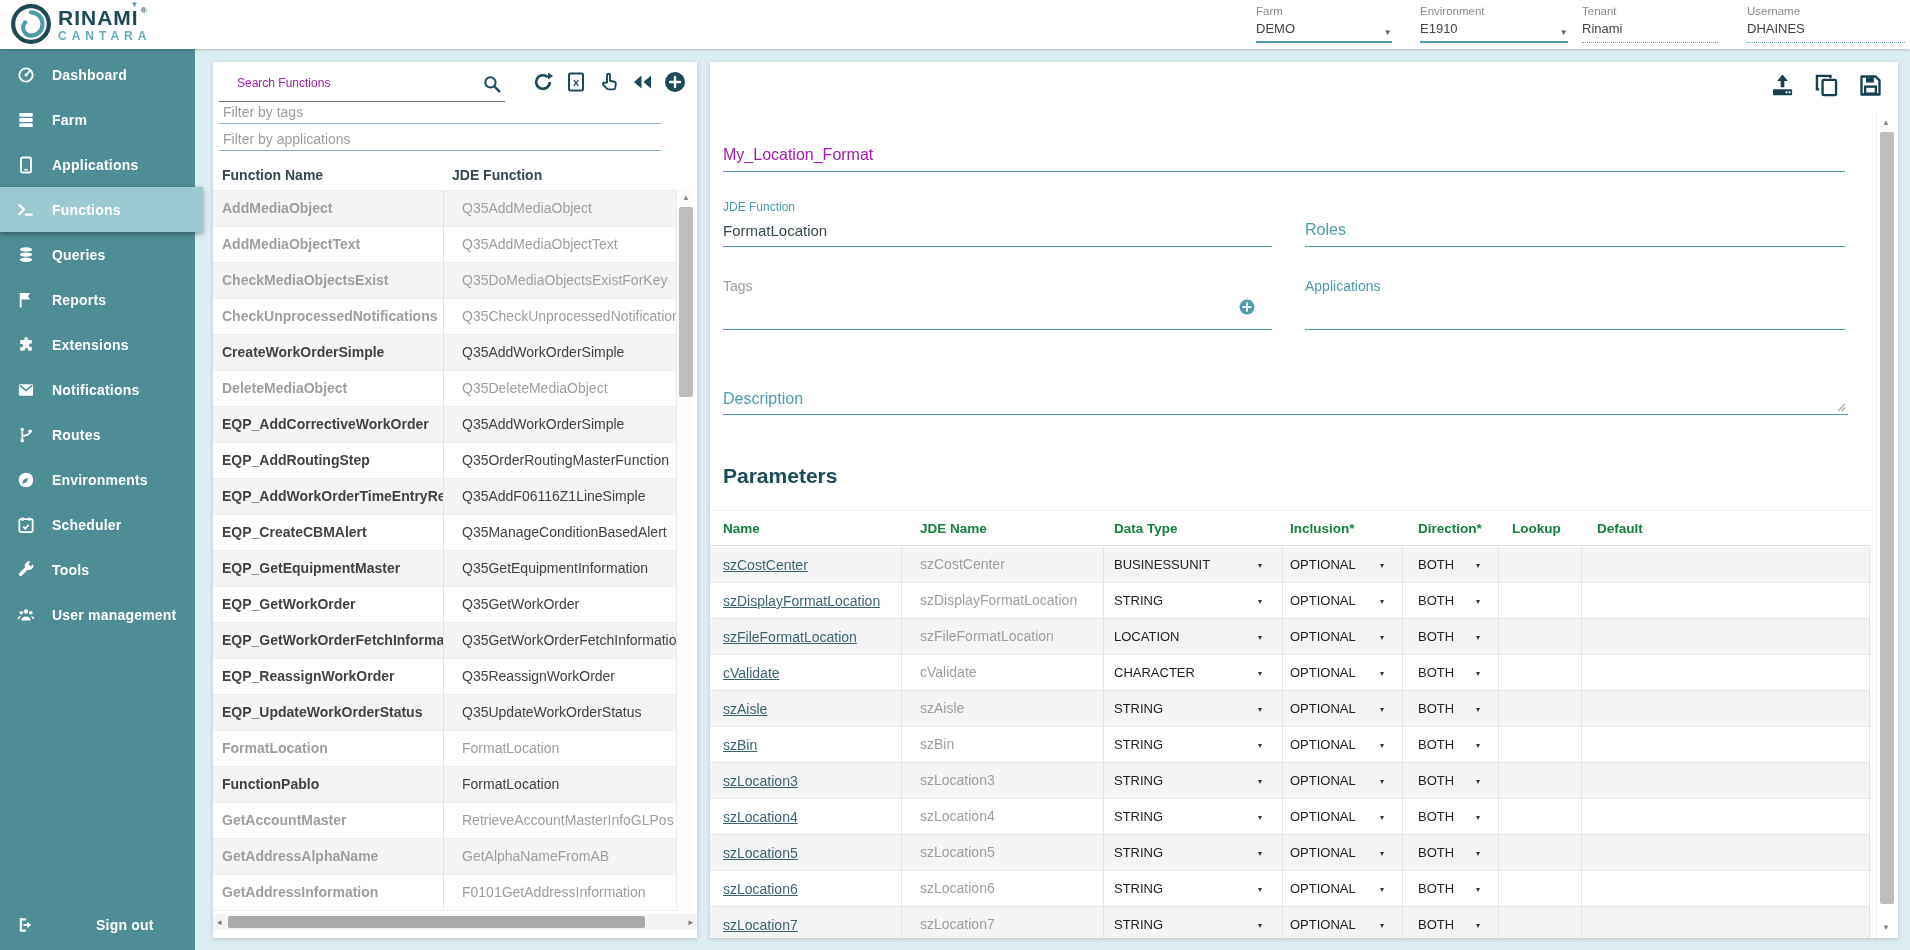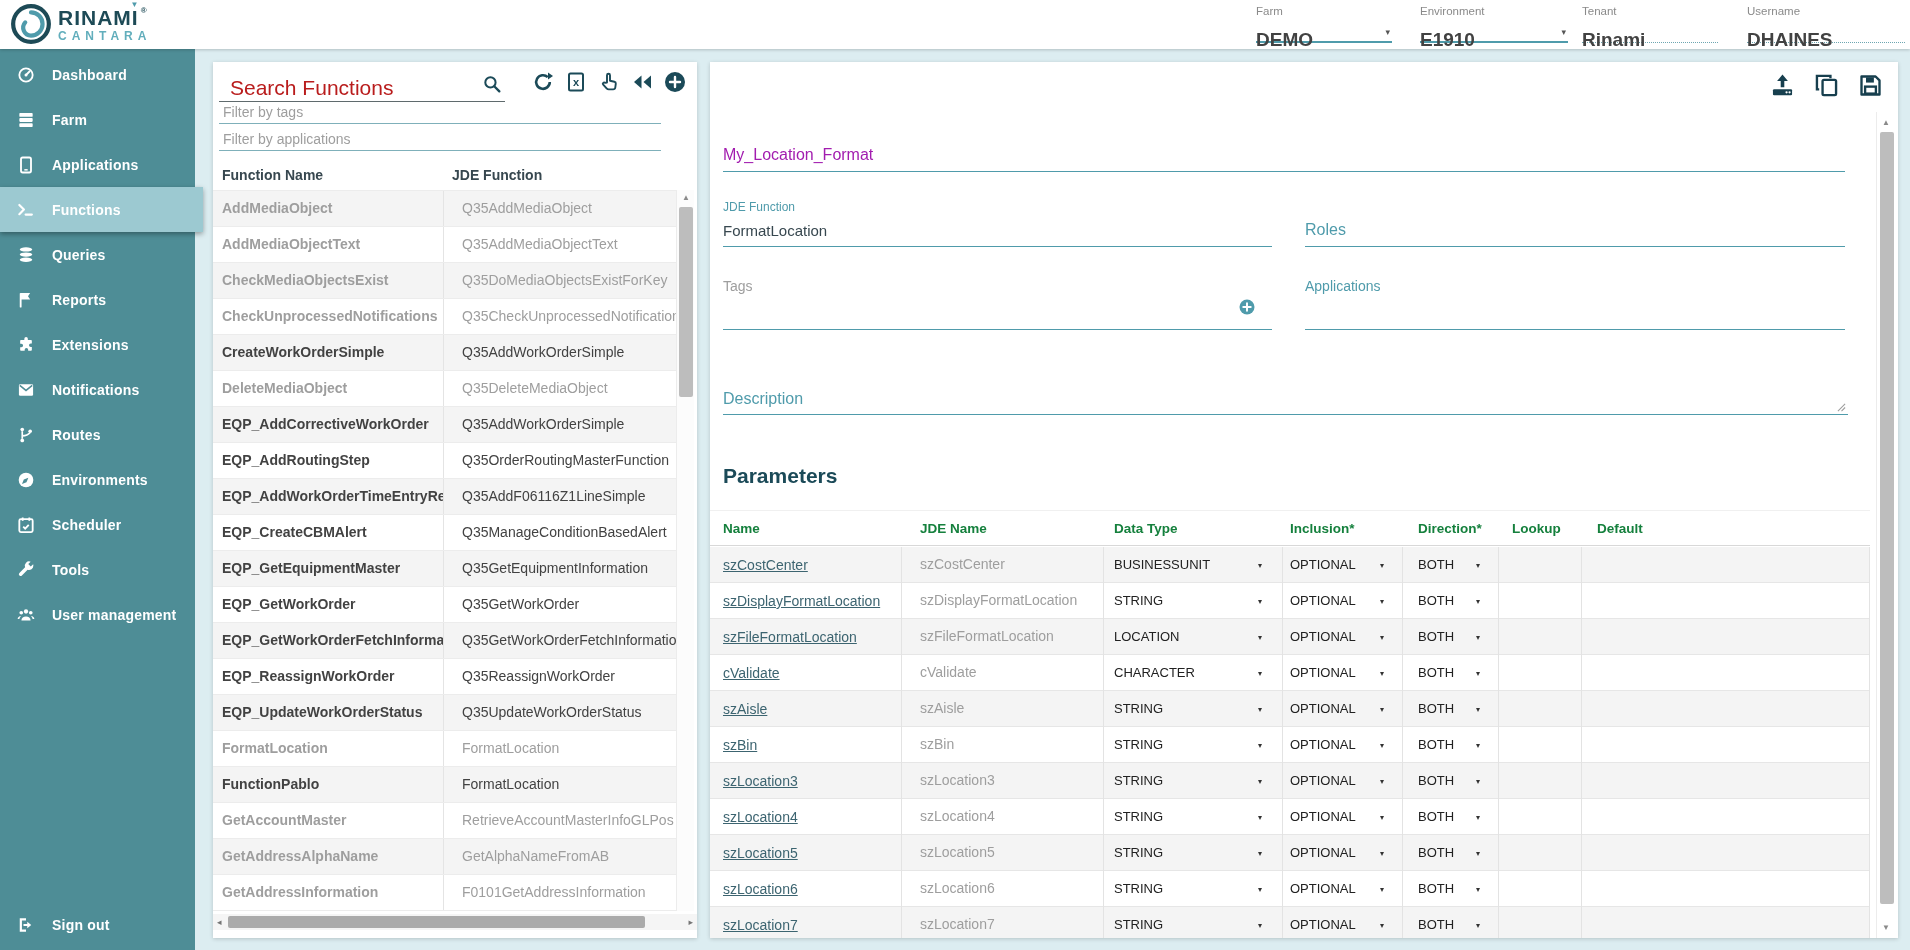--- a/index.html
+++ b/index.html
@@ -13,43 +13,43 @@
   .logo-text{margin-left:6px;line-height:1;}
   .logo-line1{font-size:21px;font-weight:bold;letter-spacing:1px;color:#1d4a56;position:relative;}
   .logo-tri{position:absolute;top:-6px;right:12px;font-size:8px;color:#4f9bab;}
   .logo-reg{font-size:8px;vertical-align:top;color:#1d4a56;margin-left:2px;}
   .logo-line2{font-size:12px;font-weight:bold;letter-spacing:5px;color:#62aebc;margin-top:2px;}
   .hfields{position:absolute;left:1256px;top:5px;display:flex;}
   .hfield{position:relative;height:38px;}
   .hfield.w1{width:136px;margin-right:28px}.hfield.w2{width:148px;margin-right:14px}
   .hfield.w3{width:136px;margin-right:29px}.hfield.w4{width:158px}
   .hlabel{display:block;font-size:11.5px;color:#8a8a8a;}
-  .hvalue{display:block;font-size:19px;color:#424242;margin-top:12px;font-weight:bold;}
+  .hvalue{display:block;font-size:13px;color:#424242;margin-top:4px;}
   .hsel{border-bottom:2px solid #4f9bab;}
   .htext{border-bottom:1px dotted #6da6b1;}
   .harrow{position:absolute;right:2px;bottom:4px;font-size:9px;color:#555;}
 
   
   .sidebar{position:absolute;left:0;top:49px;width:195px;height:901px;background:#4e8d96;z-index:5;}
   #side-items{padding-top:3px;}
   .side-item{height:45px;display:flex;align-items:center;padding-left:16px;cursor:pointer;
              color:#fff;font-size:14px;font-weight:bold;letter-spacing:.2px;width:195px;}
   .side-item .icon{width:20px;height:20px;margin-right:16px;flex:none;color:#fff;}
   .side-item .icon svg{width:20px;height:20px;display:block}
   .side-item.selected{background:#9cc9d1;width:203px;box-shadow:0 2px 5px rgba(0,0,0,.35);}
-  .side-item.signout{position:absolute;bottom:4px;left:0;height:42px;}
+  .side-item.signout{position:absolute;bottom:4px;left:0;height:42px;gap:44px;}
 
   
   .panel{position:absolute;background:#fff;box-shadow:0 1px 4px rgba(0,0,0,.18);}
   .icon svg{display:block}
 
   
   .list-panel{left:213px;top:62px;width:484px;height:876px;}
   .search-row{position:absolute;left:6px;top:6px;width:286px;height:34px;border-bottom:1px solid #5f6a6d;}
-  .search-ph{position:absolute;left:11px;top:8px;font-size:21px;color:#b91c1c;}
+  .search-ph{position:absolute;left:18px;top:8px;font-size:12px;color:#a21caf;}
   .search-ic{position:absolute;right:2px;top:5px;width:22px;height:22px;color:#1b4a58;}
   .search-ic svg{width:22px;height:22px}
   .tb-icons{position:absolute;left:318px;top:8px;display:flex;gap:9px;}
   .tb-icons .icon{width:24px;height:24px;color:#1b4a58;cursor:pointer;}
   .tb-icons .icon svg{width:24px;height:24px}
   .filter{position:absolute;left:6px;width:442px;height:22px;border-bottom:1px solid #7fb0ba;}
   .filter span{position:absolute;left:4px;top:2px;font-size:14px;color:#9e9e9e;}
   .f-tags{top:40px}.f-apps{top:67px}
   .fl-head{position:absolute;left:0;top:98px;width:463px;height:30px;line-height:30px;}
   .fl-head span{font-size:14px;font-weight:bold;color:#37474f;position:absolute;top:0;}

